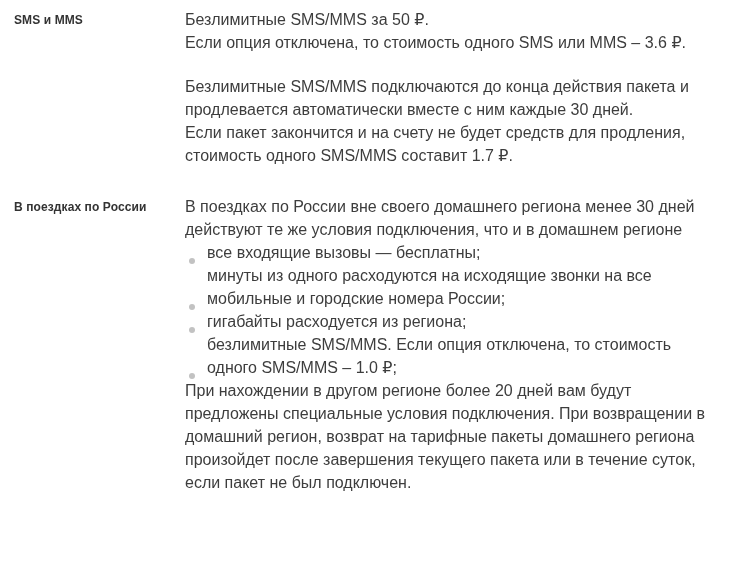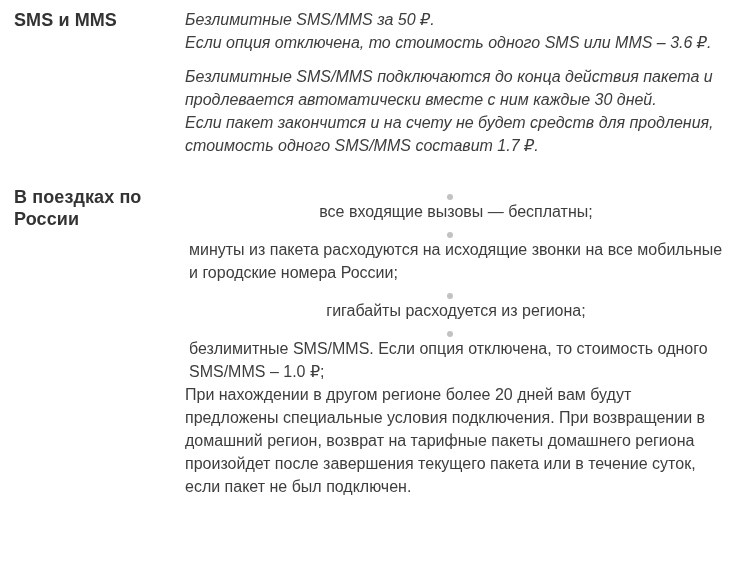--- a/index.html
+++ b/index.html
@@ -19,50 +19,48 @@
   .section-row {
     display: grid;
     grid-template-columns: 171px 1fr;
     align-items: start;
   }
   .section-row + .section-row {
     margin-top: 28px;
   }
   .section-label {
     font-weight: bold;
-    font-size: 18px;
+    font-size: 12px;
     line-height: 22px;
     color: var(--label-color, #333333);
     letter-spacing: 0.1px;
     padding-top: 1px;
   }
   .section-content {
     font-size: 16px;
     line-height: 23px;
     max-width: 538px;
   }
   .section-content p {
     margin: 0;
   }
   .section-content p + p {
-    margin-top: 11px;
+    margin-top: 21px;
   }
   .line {
     display: block;
-    font-style: italic;
   }
   ul.bullet-list {
     list-style: none;
     margin: 0;
     padding: 0 0 0 4px;
   }
   ul.bullet-list li {
     display: flex;
-    align-items: center;
-    flex-direction: column;
+    align-items: flex-end;
   }
   .bullet-dot {
     flex: 0 0 auto;
     width: 6px;
     height: 6px;
     border-radius: 50%;
     background: var(--bullet-color, #c2c2c2);
     margin: 9px 12px 0 0;
   }
   .outro {
@@ -84,28 +82,29 @@
       <p>
         <span class="line">Безлимитные SMS/MMS подключаются до конца действия пакета и продлевается автоматически вместе с ним каждые 30 дней.</span>
         <span class="line">Если пакет закончится и на счету не будет средств для продления, стоимость одного SMS/MMS составит 1.7 ₽.</span>
       </p>
     </div>
   </section>
 
   <section class="section-row">
     <div class="section-label">В поездках по России</div>
     <div class="section-content">
+      <p>В поездках по России вне своего домашнего региона менее 30 дней действуют те же условия подключения, что и в домашнем регионе</p>
       <ul class="bullet-list">
         <li>
           <span class="bullet-dot"></span>
           <span>все входящие вызовы — бесплатны;</span>
         </li>
         <li>
           <span class="bullet-dot"></span>
-          <span>минуты из пакета расходуются на исходящие звонки на все мобильные и городские номера России;</span>
+          <span>минуты из одного расходуются на исходящие звонки на все мобильные и городские номера России;</span>
         </li>
         <li>
           <span class="bullet-dot"></span>
           <span>гигабайты расходуется из региона;</span>
         </li>
         <li>
           <span class="bullet-dot"></span>
           <span>безлимитные SMS/MMS. Если опция отключена, то стоимость одного SMS/MMS – 1.0 ₽;</span>
         </li>
       </ul>

